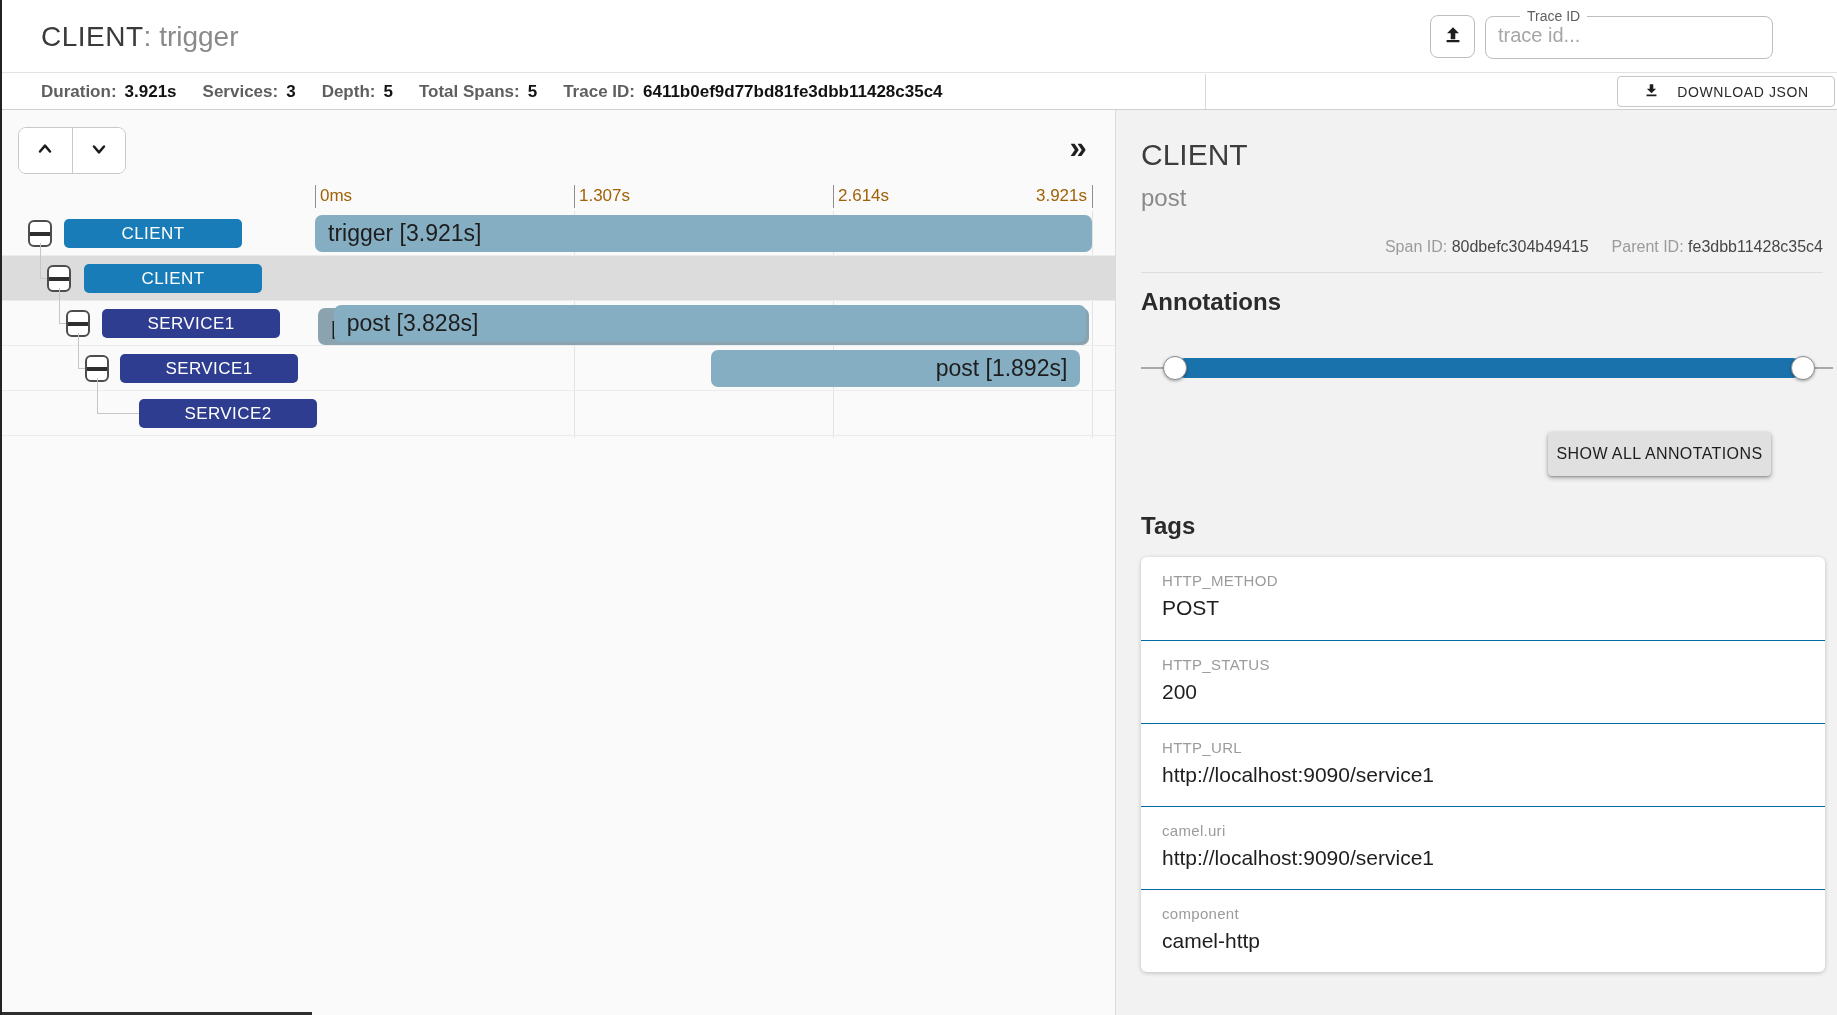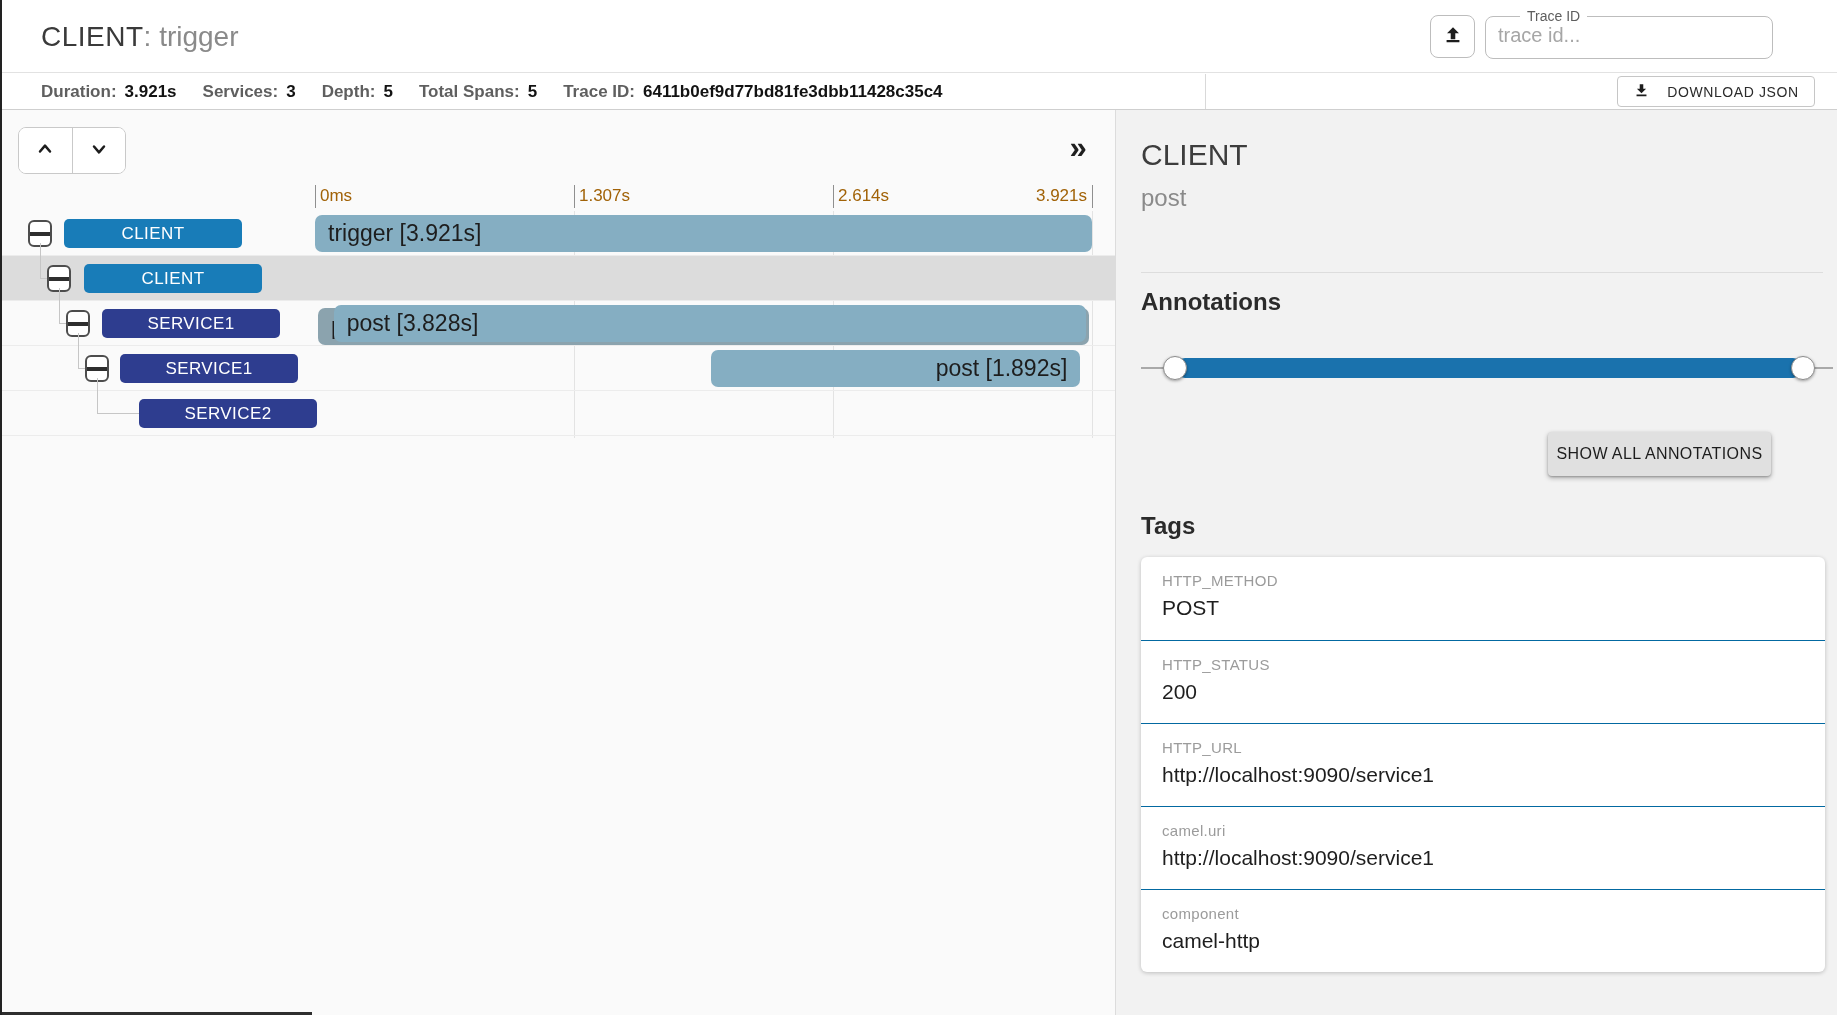--- a/index.html
+++ b/index.html
@@ -49,21 +49,21 @@
   }
   .summary-stats {
     position:absolute; left:39px; top:0; height:35px;
     display:flex; align-items:center; gap:26px; font-size:17px;
   }
   .stat { display:flex; gap:8px; align-items:baseline; }
   .stat .lbl { color:#5f5f5f; font-weight:700; }
   .stat .val { color:#121212; font-weight:700; }
   .summary-divider { position:absolute; left:1203px; top:0; height:35px; border-left:1px solid #d9d9d9; }
   .download-btn {
-    position:absolute; left:1615px; top:76px; width:198px; height:31px;
+    position:absolute; left:1615px; top:76px; width:218px; height:31px;
     background:#fff; border:1px solid #c6c6c6; border-radius:4px;
     display:flex; align-items:center; justify-content:center; gap:17px;
     font-size:14px; letter-spacing:.6px; color:#2b2b2b; cursor:pointer;
   }
   .download-btn svg { width:17px; height:17px; fill:#1d1d1d; }
 
   
   .timeline-panel {
     position:absolute; left:0; top:110px; width:1113px; height:905px;
     background:#fafafa;
@@ -323,20 +323,27 @@
     </div>
 
     <div class="h-scroll-thumb"></div>
   </div>
 
   <div class="detail-panel">
 
     <div class="detail-title">CLIENT</div>
     <div class="detail-subtitle">post</div>
 
+    <div class="ids-line">
+      <span class="id-lbl">Span ID:</span>
+      <span class="id-val">80dbefc304b49415</span>
+      <span class="gap"></span>
+      <span class="id-lbl">Parent ID:</span>
+      <span class="id-val">fe3dbb11428c35c4</span>
+    </div>
 
     <div class="detail-divider"></div>
 
     <div class="section-heading annotations-heading">Annotations</div>
 
     <div class="slider">
       <div class="rail"></div>
       <div class="track" style="background: rgb(26, 114, 173);"></div>
       <div class="handle left"></div>
       <div class="handle right"></div>

